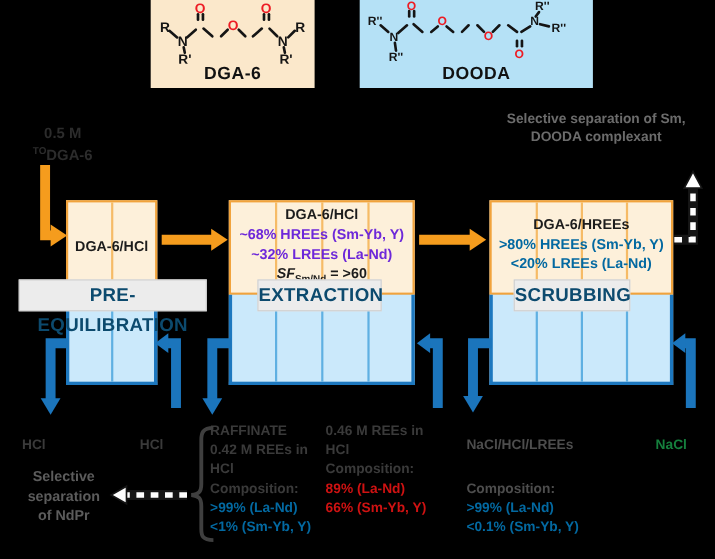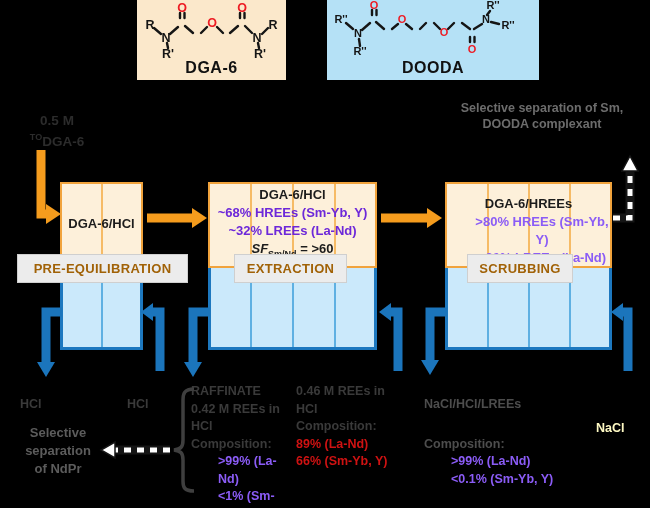--- a/index.html
+++ b/index.html
@@ -6,25 +6,25 @@
   .canvas{position:relative;width:650px;height:508px;background:#000;
           font-family:"Liberation Sans",sans-serif;font-weight:bold;overflow:hidden;}
   .structbox{position:absolute;top:0;height:80px;}
   .structlabel{position:absolute;left:0;right:0;bottom:3px;text-align:center;
                font-size:16px;color:#111;letter-spacing:.5px;}
   .unit-organic{position:absolute;background:#fdf0da;border:2px solid #f1a33c;box-sizing:border-box;}
   .unit-aqueous{position:absolute;background:#cbe9fb;border:3px solid #1d78bf;border-top:none;box-sizing:border-box;}
   .vdiv-o{position:absolute;top:0;bottom:0;width:2px;background:#f6bb66;}
   .vdiv-b{position:absolute;top:0;bottom:0;width:2px;background:#5fb0e2;}
   .tag{position:absolute;top:254px;height:29px;line-height:27px;background:#ececec;
-       border:1px solid #cfcfcf;color:#a16207;font-size:13px;text-align:center;
+       border:1px solid #cfcfcf;color:#0c4a6e;font-size:17px;text-align:center;
        box-sizing:border-box;letter-spacing:.3px;z-index:6;}
   .boxtext{position:absolute;left:0;right:0;text-align:center;color:#1c1c1c;font-size:13px;line-height:18px;}
   .amber{color:#6d28d9;}
-  .green{color:#8b5cf6;padding-left:27px;}
+  .green{color:#0369a1;}
   .red{color:#cf1212;}
   .stream{position:absolute;font-size:12.5px;line-height:17.5px;color:#3a3a3a;}
   .ctr{text-align:left;}
   sub{font-size:9px;}
   sup{font-size:9px;}
   .note{position:absolute;text-align:center;}
   svg{display:block;}
   .overlay{position:absolute;left:0;top:0;z-index:4;pointer-events:none;}
 </style>
 </head>
@@ -225,21 +225,21 @@
     <div class="red">66% (Sm-Yb, Y)</div>
   </div>
 
   <div class="stream" style="left:424px;top:396px;width:130px;color:#4d4d4d;">
     <div>NaCl/HCl/LREEs</div>
     <div style="margin-top:22px;">Composition:</div>
     <div class="green">&gt;99% (La-Nd)</div>
     <div class="green">&lt;0.1% (Sm-Yb, Y)</div>
   </div>
 
-  <div class="stream ctr" style="left:596px;top:396px;width:50px;color:#fef9c3;margin-top:24px;">NaCl</div>
+  <div class="stream ctr" style="left:596px;top:396px;width:50px;color:#15803d;">NaCl</div>
 
   <div class="note" style="left:10px;top:424px;width:96px;color:#5c5c5c;font-size:13px;line-height:18px;">
     <div>Selective</div>
     <div>separation</div>
     <div>of NdPr</div>
   </div>
 
 </div>
 
 </body></html>

